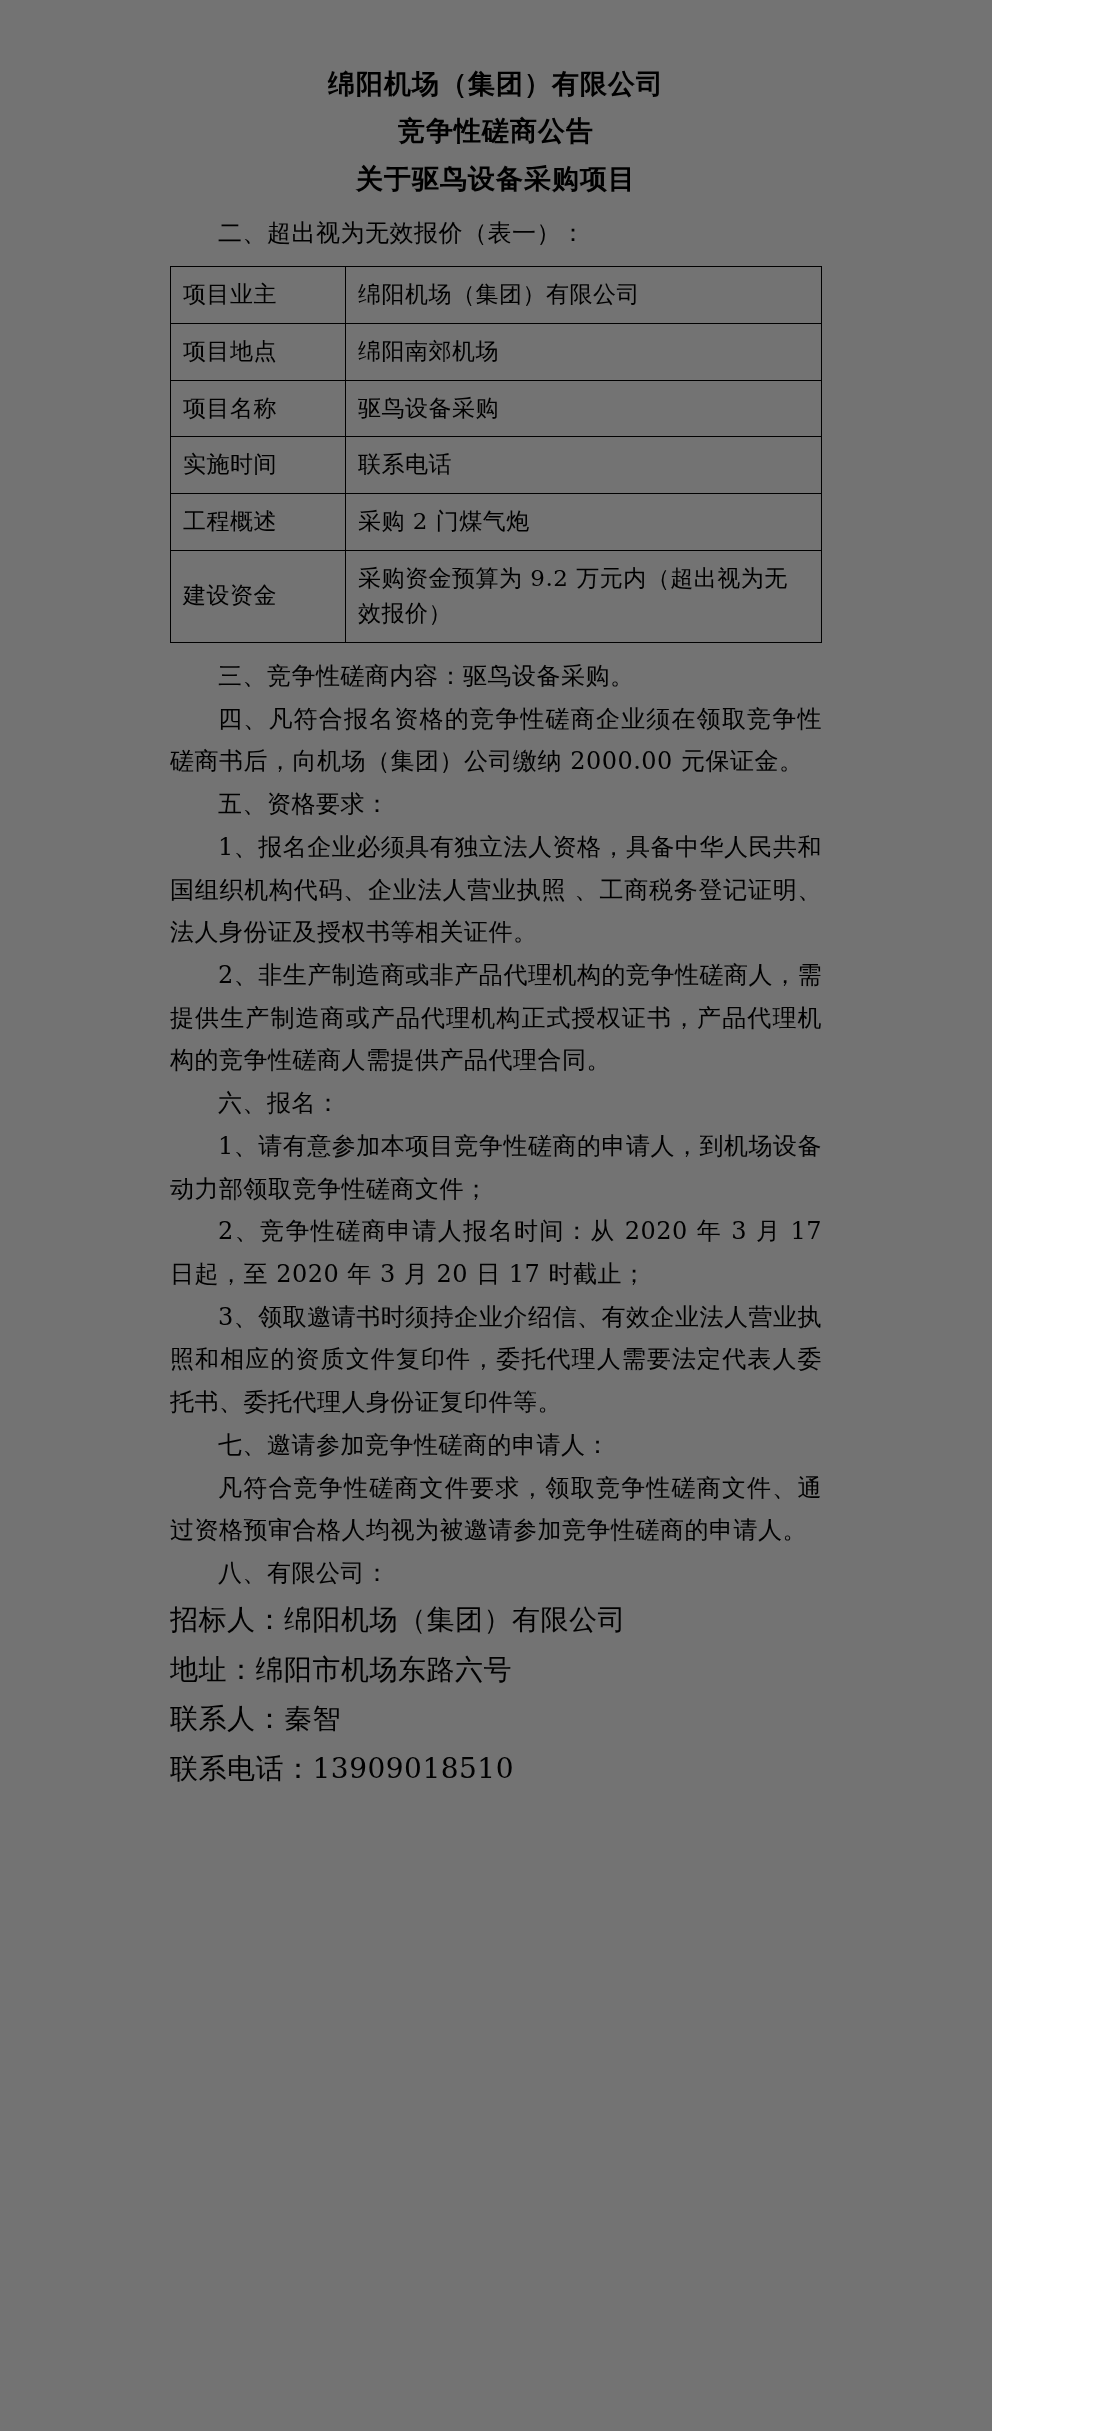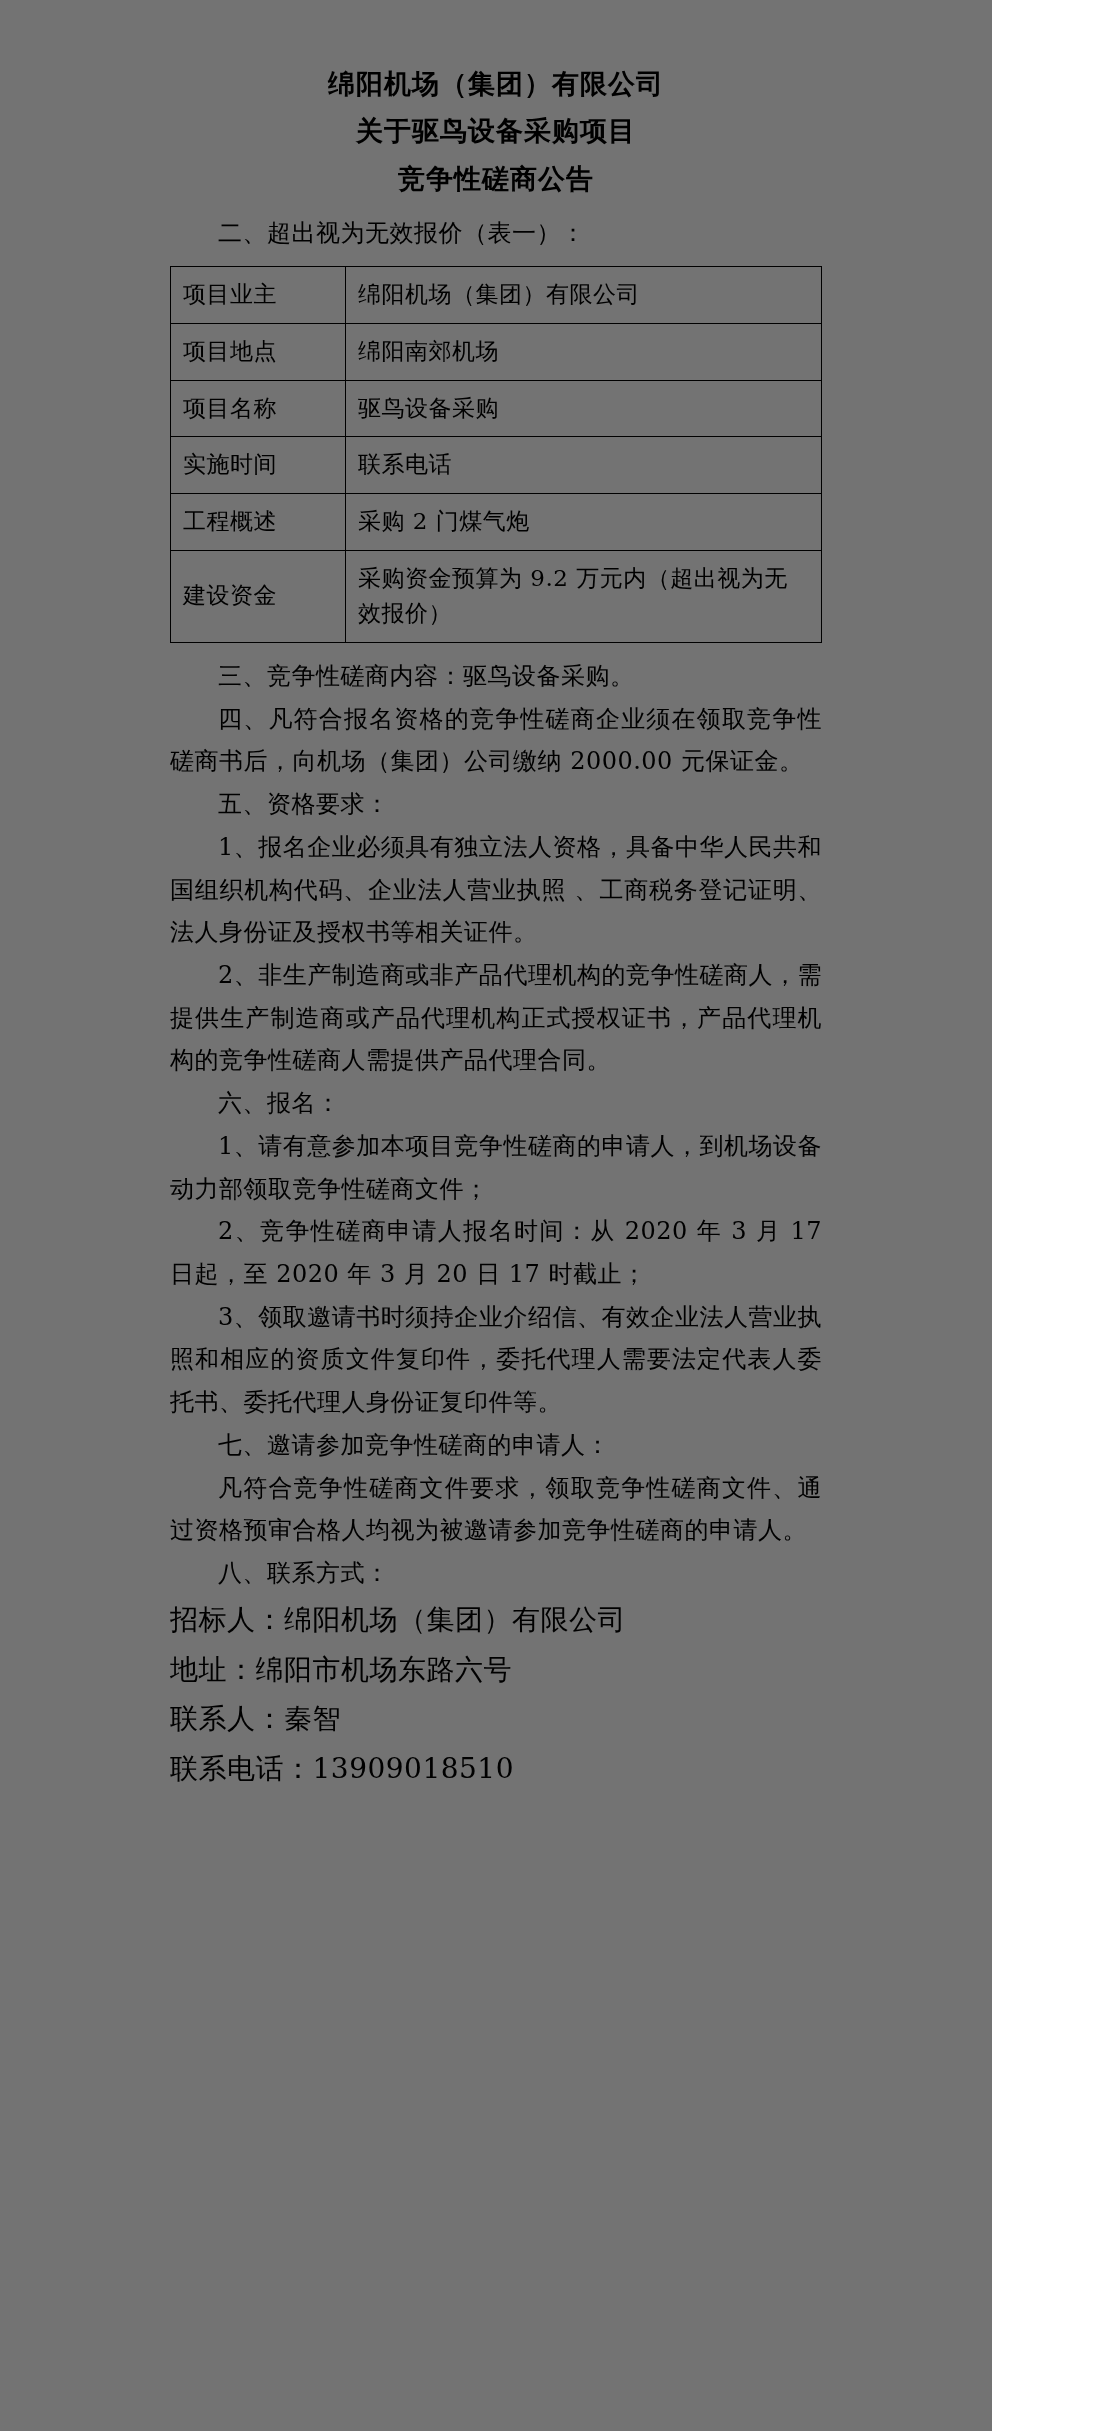--- a/index.html
+++ b/index.html
@@ -65,22 +65,22 @@
     white-space: nowrap;
   }
 </style>
 </head>
 <body>
 
 <div class="page">
 
   <div class="title-block">
     <div class="title-line">绵阳机场（集团）有限公司</div>
+    <div class="title-line">竞争性磋商公告</div>
     <div class="title-line">关于驱鸟设备采购项目</div>
-    <div class="title-line">竞争性磋商公告</div>
   </div>
 
   <p class="body-text">二、超出视为无效报价（表一）：</p>
 
   <table class="info-table">
     <tbody>
       <tr>
         <td class="label">项目业主</td>
         <td class="value">绵阳机场（集团）有限公司</td>
       </tr>
@@ -111,20 +111,20 @@
   <p class="body-text">四、凡符合报名资格的竞争性磋商企业须在领取竞争性磋商书后，向机场（集团）公司缴纳 2000.00 元保证金。</p>
   <p class="body-text">五、资格要求：</p>
   <p class="body-text">1、报名企业必须具有独立法人资格，具备中华人民共和国组织机构代码、企业法人营业执照 、工商税务登记证明、法人身份证及授权书等相关证件。</p>
   <p class="body-text">2、非生产制造商或非产品代理机构的竞争性磋商人，需提供生产制造商或产品代理机构正式授权证书，产品代理机构的竞争性磋商人需提供产品代理合同。</p>
   <p class="body-text">六、报名：</p>
   <p class="body-text">1、请有意参加本项目竞争性磋商的申请人，到机场设备动力部领取竞争性磋商文件；</p>
   <p class="body-text">2、竞争性磋商申请人报名时间：从 2020 年 3 月 17 日起，至 2020 年 3 月 20 日 17 时截止；</p>
   <p class="body-text">3、领取邀请书时须持企业介绍信、有效企业法人营业执照和相应的资质文件复印件，委托代理人需要法定代表人委托书、委托代理人身份证复印件等。</p>
   <p class="body-text">七、邀请参加竞争性磋商的申请人：</p>
   <p class="body-text">凡符合竞争性磋商文件要求，领取竞争性磋商文件、通过资格预审合格人均视为被邀请参加竞争性磋商的申请人。</p>
-  <p class="body-text">八、联系方式：</p>
+  <p class="body-text">八、有限公司：</p>
 
   <p class="contact-line">招标人：绵阳机场（集团）有限公司</p>
   <p class="contact-line">地址：绵阳市机场东路六号</p>
   <p class="contact-line">联系人：秦智</p>
   <p class="contact-line">联系电话：13909018510</p>
 
 </div>
 
 </body></html>

